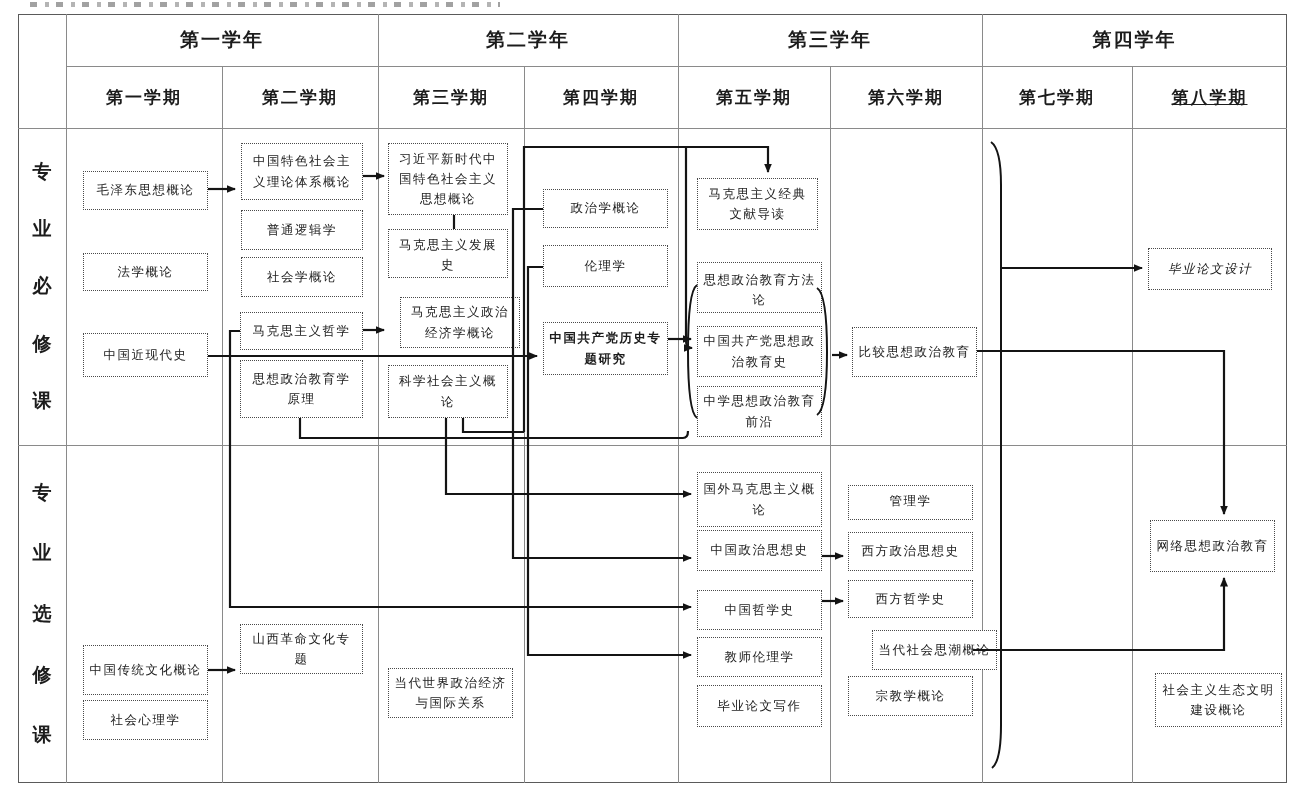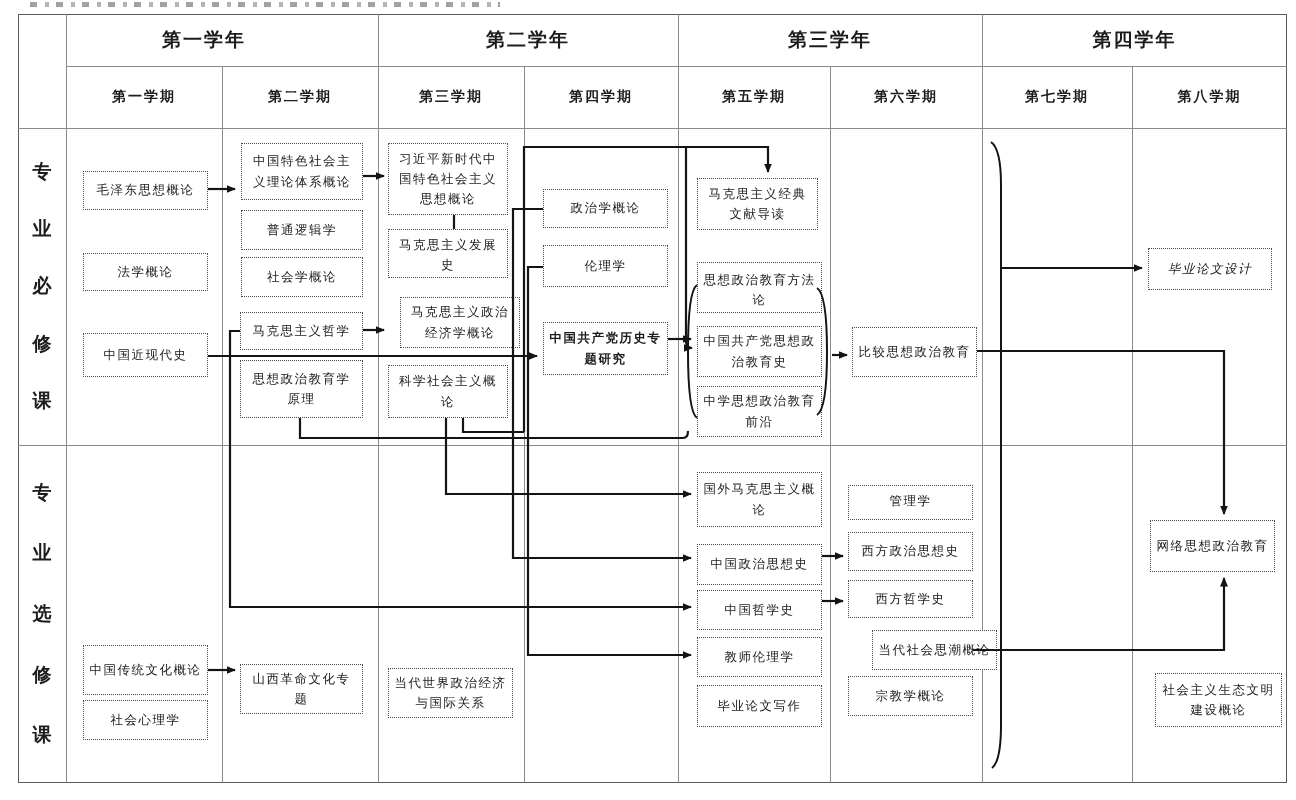--- a/index.html
+++ b/index.html
@@ -6,21 +6,21 @@
   #stage{position:relative;width:1296px;height:800px;background:#fff;overflow:hidden;
          font-family:"Liberation Serif","DejaVu Serif",serif;color:#1c1c1c;}
   
   .caption-frag{position:absolute;left:30px;top:2px;width:470px;height:5px;opacity:.55;
     background:repeating-linear-gradient(90deg,#555 0 7px,transparent 7px 15px,#777 15px 19px,transparent 19px 26px);}
   .gline{position:absolute;background:#8a8a8a;}
   .outer{position:absolute;left:18px;top:14px;width:1269px;height:769px;border:1.5px solid #5a5a5a;box-sizing:border-box;}
   .hdr{position:absolute;display:flex;align-items:center;justify-content:center;
        font-weight:bold;letter-spacing:2px;}
   .year{font-size:19px;}
-  .sem{font-size:14px;}
+  .sem{font-size:17px;}
   .seclabel{position:absolute;display:flex;flex-direction:column;align-items:center;
        justify-content:space-evenly;font-size:19px;font-weight:bold;}
   .course-box{position:absolute;border:1.5px dotted #4a4a4a;background:#fff;box-sizing:border-box;
        display:flex;align-items:center;justify-content:center;text-align:center;
        font-size:12.5px;line-height:1.62;letter-spacing:1.5px;padding:2px 5px;}
   svg.conn{position:absolute;left:0;top:0;pointer-events:none;}
   .edge{fill:none;stroke:#141414;stroke-width:2.2;}
   .brak{fill:none;stroke:#141414;stroke-width:2;}
 </style>
 </head>
@@ -36,32 +36,32 @@
   <div class="gline" style="left:524px;top:66px;width:1px;height:717px"></div>
   <div class="gline" style="left:678px;top:14px;width:1px;height:769px"></div>
   <div class="gline" style="left:830px;top:66px;width:1px;height:717px"></div>
   <div class="gline" style="left:982px;top:14px;width:1px;height:769px"></div>
   <div class="gline" style="left:1132px;top:66px;width:1px;height:717px"></div>
   <div class="gline" style="left:66px;top:66px;width:1221px;height:1px"></div>
   <div class="gline" style="left:18px;top:128px;width:1269px;height:1px"></div>
   <div class="gline" style="left:18px;top:445px;width:1269px;height:1px"></div>
 
   <div id="headers">
-      <div class="hdr year" style="left: 48px; top: 14px; width: 312px; height: 52px;">第一学年</div>
+      <div class="hdr year" style="left: 66px; top: 14px; width: 312px; height: 52px;">第一学年</div>
       <div class="hdr year" style="left: 378px; top: 14px; width: 300px; height: 52px;">第二学年</div>
       <div class="hdr year" style="left: 678px; top: 14px; width: 304px; height: 52px;">第三学年</div>
       <div class="hdr year" style="left: 982px; top: 14px; width: 305px; height: 52px;">第四学年</div>
       <div class="hdr sem" style="left: 66px; top: 66px; width: 156px; height: 62px;">第一学期</div>
       <div class="hdr sem" style="left: 222px; top: 66px; width: 156px; height: 62px;">第二学期</div>
       <div class="hdr sem" style="left: 378px; top: 66px; width: 146px; height: 62px;">第三学期</div>
       <div class="hdr sem" style="left: 524px; top: 66px; width: 154px; height: 62px;">第四学期</div>
       <div class="hdr sem" style="left: 678px; top: 66px; width: 152px; height: 62px;">第五学期</div>
       <div class="hdr sem" style="left: 830px; top: 66px; width: 152px; height: 62px;">第六学期</div>
       <div class="hdr sem" style="left: 982px; top: 66px; width: 150px; height: 62px;">第七学期</div>
-      <div class="hdr sem" style="left: 1132px; top: 66px; width: 155px; height: 62px;">第八学期</div>
+      <div class="hdr sem" style="left: 1132px; top: 66px; width: 155px; height: 62px; text-decoration: underline;">第八学期</div>
     </div>
   <div id="sections">
       <div class="seclabel" style="left: 18px; top: 128px; width: 48px; height: 317px;">
         <span>专</span>
         <span>业</span>
         <span>必</span>
         <span>修</span>
         <span>课</span>
       </div>
       <div class="seclabel" style="left: 18px; top: 445px; width: 48px; height: 338px;">
@@ -135,30 +135,30 @@
       </div>
       <div class="course-box" style="left: 1148px; top: 248px; width: 124px; height: 42px; font-style: italic;">
         <span>毕业论文设计</span>
       </div>
       <div class="course-box" style="left: 83px; top: 645px; width: 125px; height: 50px;">
         <span>中国传统文化概论</span>
       </div>
       <div class="course-box" style="left: 83px; top: 700px; width: 125px; height: 40px;">
         <span>社会心理学</span>
       </div>
-      <div class="course-box" style="left: 240px; top: 664px; width: 123px; height: 50px;">
+      <div class="course-box" style="left: 240px; top: 624px; width: 123px; height: 50px;">
         <span>山西革命文化专题</span>
       </div>
       <div class="course-box" style="left: 388px; top: 645px; width: 125px; height: 50px; margin-top: 23px;">
         <span>当代世界政治经济与国际关系</span>
       </div>
       <div class="course-box" style="left: 697px; top: 472px; width: 125px; height: 55px;">
         <span>国外马克思主义概论</span>
       </div>
-      <div class="course-box" style="left: 697px; top: 544px; width: 125px; height: 41px;">
+      <div class="course-box" style="left: 697px; top: 530px; width: 125px; height: 41px;">
         <span>中国政治思想史</span>
       </div>
       <div class="course-box" style="left: 697px; top: 590px; width: 125px; height: 40px;">
         <span>中国哲学史</span>
       </div>
       <div class="course-box" style="left: 697px; top: 637px; width: 125px; height: 40px;">
         <span>教师伦理学</span>
       </div>
       <div class="course-box" style="left: 697px; top: 685px; width: 125px; height: 42px;">
         <span>毕业论文写作</span>

